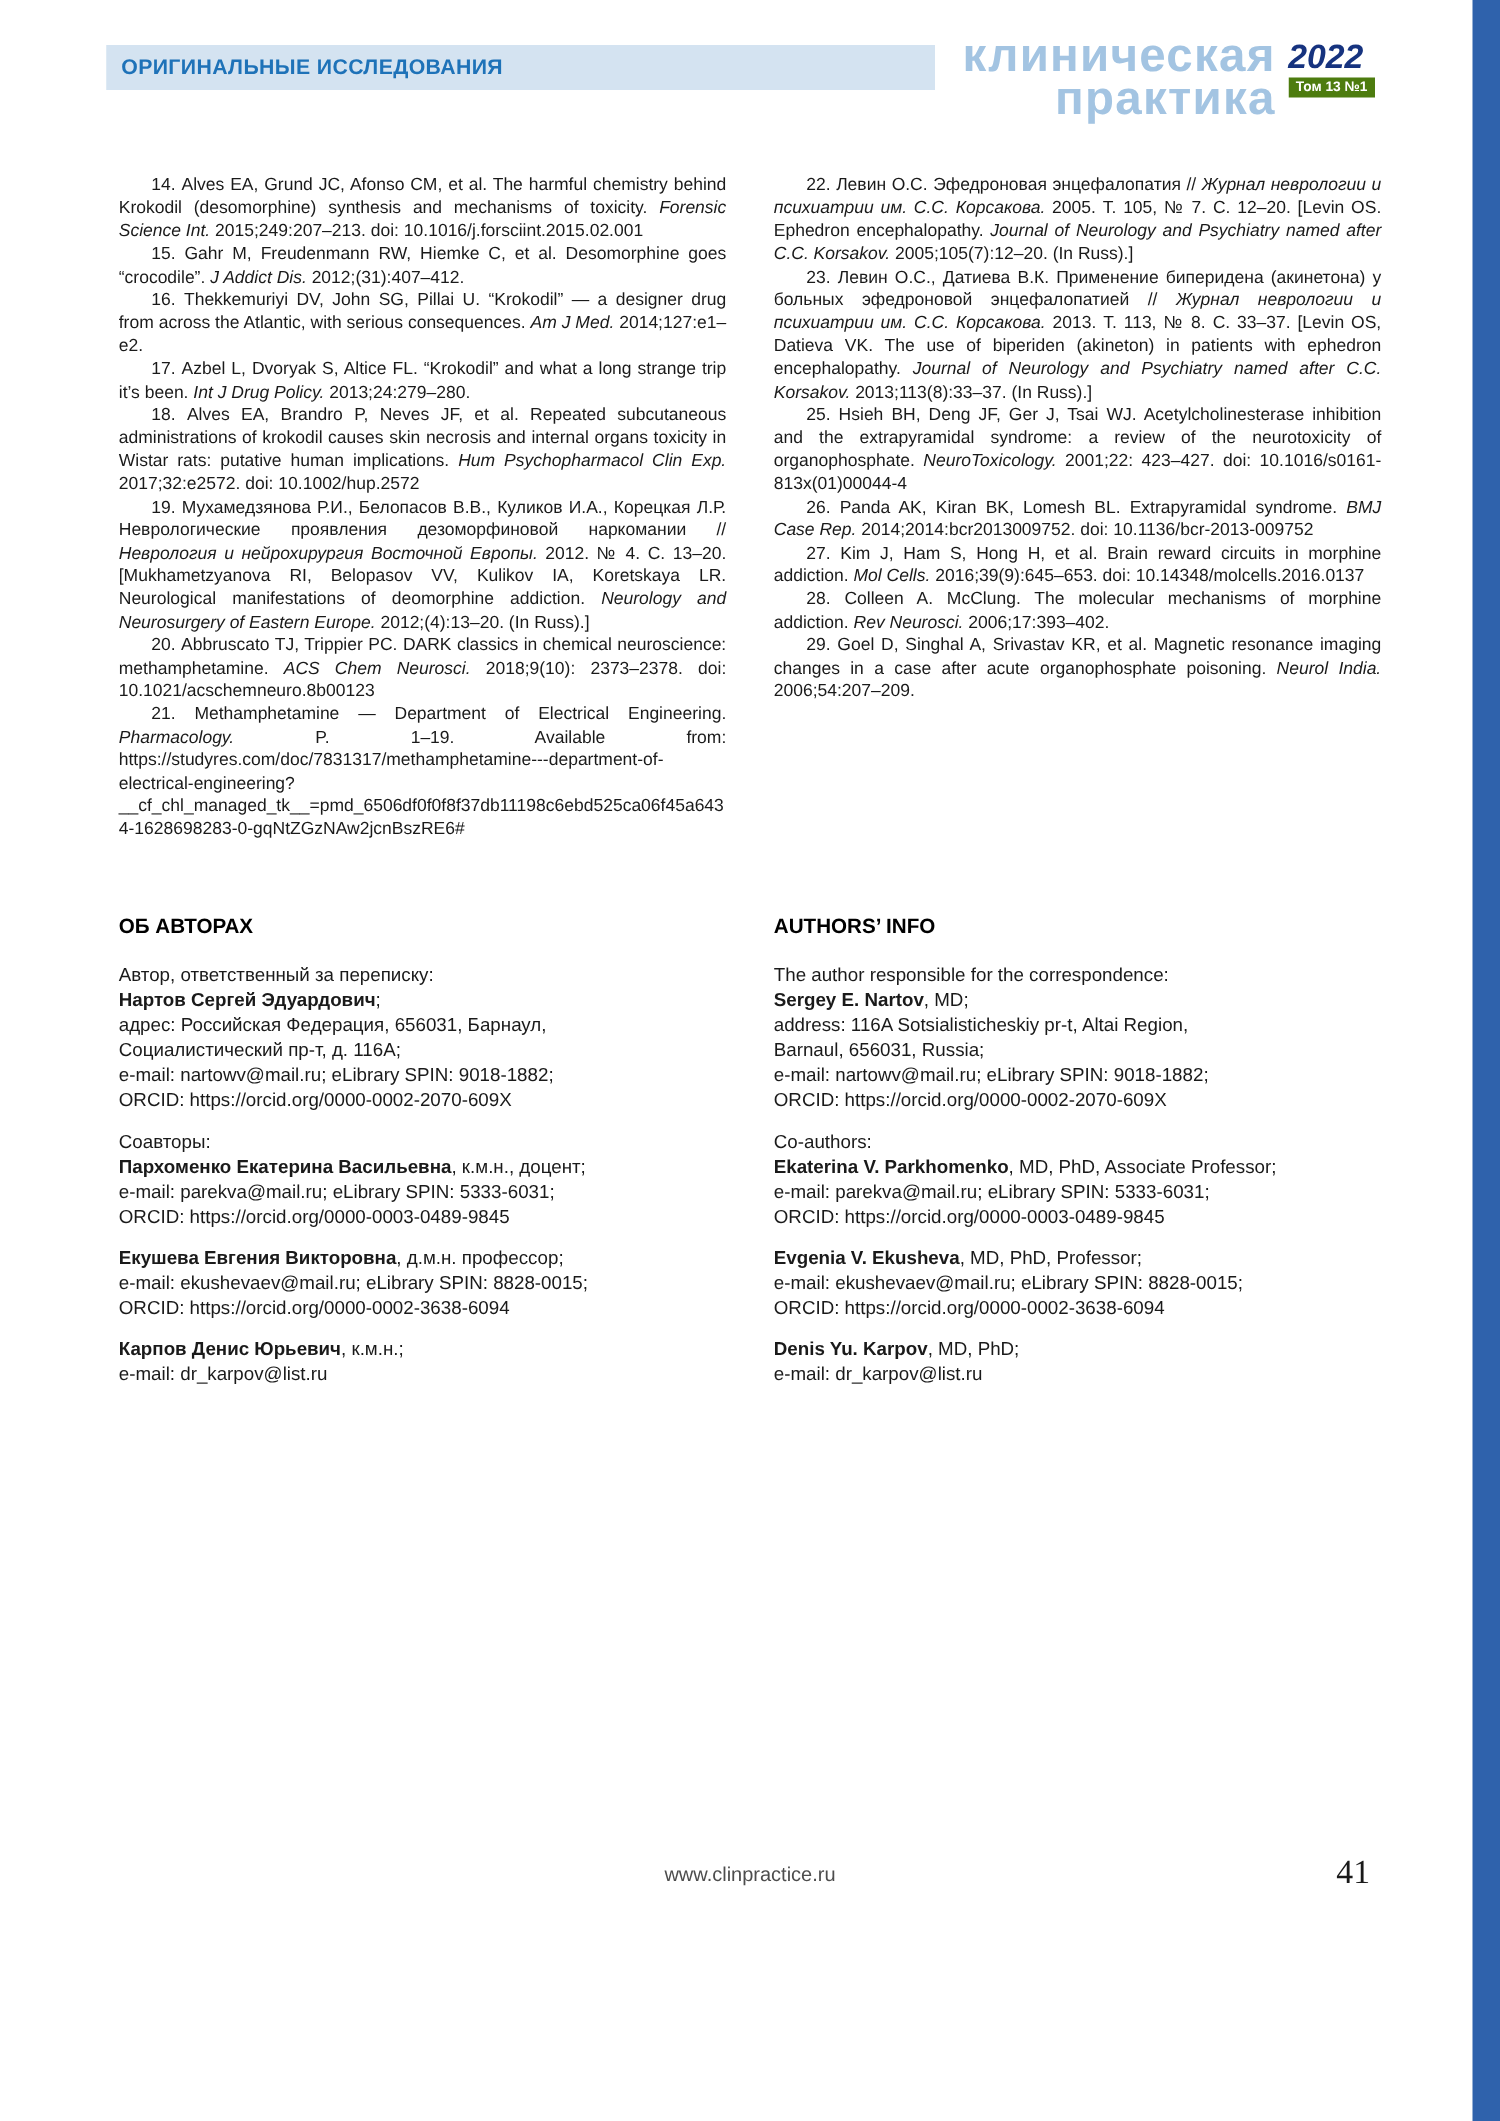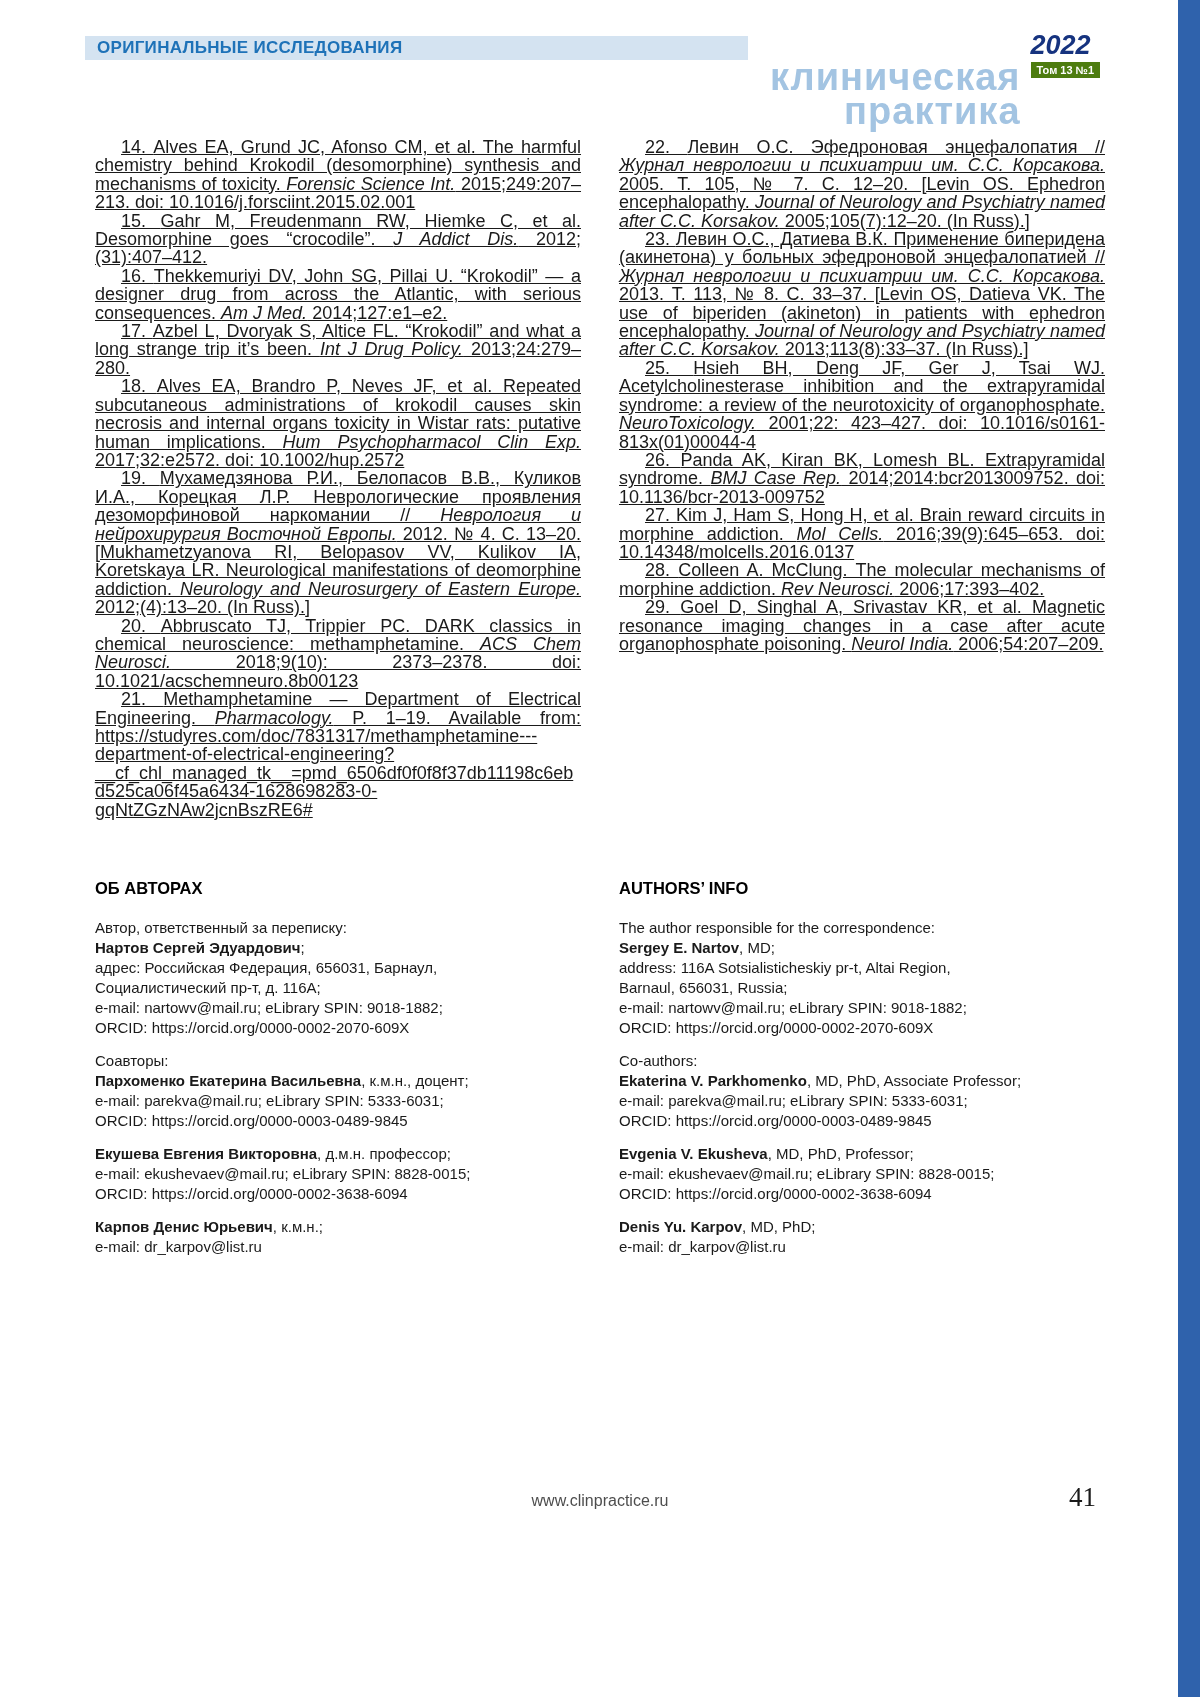--- a/index.html
+++ b/index.html
@@ -22,21 +22,21 @@
   }
   
   .header {
     position: absolute;
     top: 28px; left: 85px; right: 100px;
     display: flex;
     align-items: flex-start;
   }
   .band {
     flex: 1;
-    height: 24px;
+    height: 36px;
     margin-top: 8px;
     margin-right: 22px;
     background: #d4e3f1;
     display: flex;
     align-items: center;
     padding-left: 12px;
   }
   .section-label {
     color: #1e72b8;
     font-weight: bold;
@@ -44,21 +44,20 @@
     letter-spacing: 0.3px;
   }
   .logo { display: flex; align-items: flex-start; gap: 10px; }
   .logo-words {
     text-align: right;
     color: #a3c4e2;
     font-weight: bold;
     font-size: 38px;
     line-height: 34px;
     letter-spacing: 1px;
-    margin-top: 32px;
   }
   .logo-meta { display: flex; flex-direction: column; align-items: flex-start; gap: 4px; padding-top: 4px; }
   .logo-year {
     color: #16337f;
     font-weight: bold;
     font-style: italic;
     font-size: 27px;
     line-height: 26px;
   }
   .logo-volume {
@@ -68,26 +67,25 @@
     font-weight: bold;
     padding: 2px 6px;
     white-space: nowrap;
   }
   
   .content { position: absolute; top: 138px; left: 95px; width: 1010px; }
   .two-col { display: flex; gap: 38px; }
   .col { width: 486px; }
   .ref {
     margin: 0;
-    font-size: 18px;
+    font-size: 14px;
     line-height: 18.4px;
     text-align: justify;
     text-indent: 26px;
     overflow-wrap: break-word;
-    text-decoration: underline;
   }
   .ref i { font-style: italic; }
   .authors-section { margin-top: 60px; }
   .authors-heading {
     margin: 0 0 20px 0;
     font-size: 16.5px;
     font-weight: bold;
     color: #000000;
   }
   .author-block {

